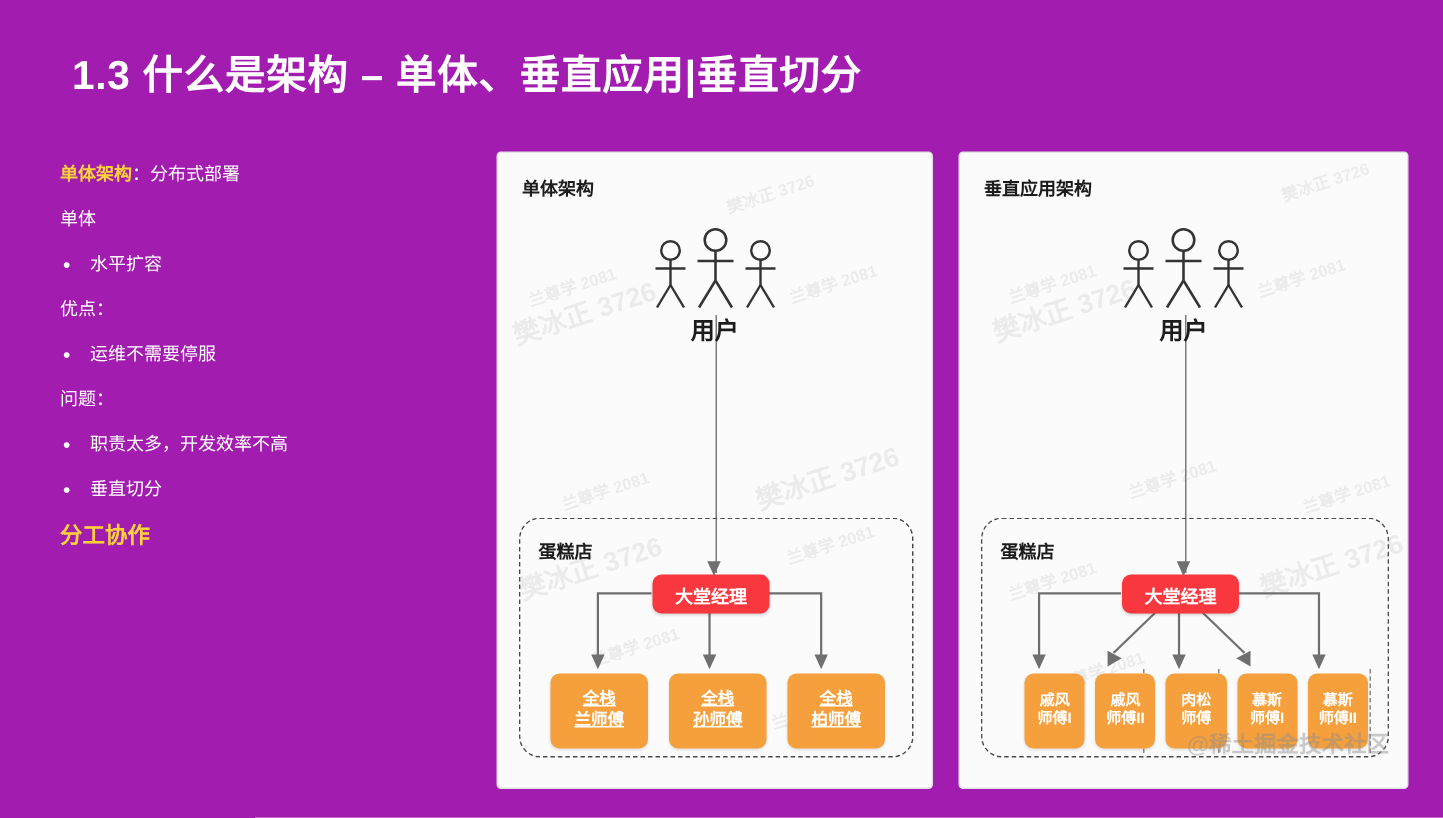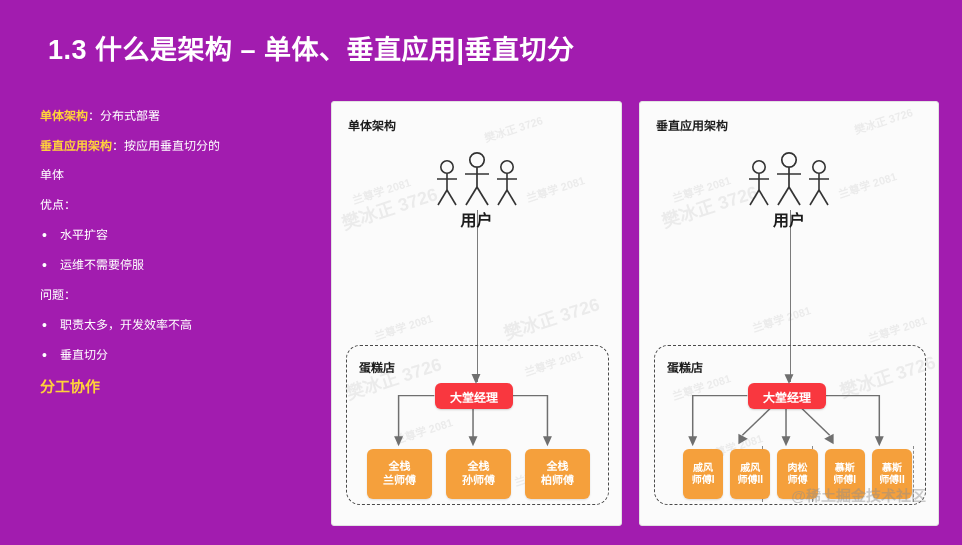--- a/index.html
+++ b/index.html
@@ -114,21 +114,21 @@
   .workers { position: absolute; z-index: 5; display: flex; }
   #workers-mono { left: 20px; top: 103px; width: 224px; gap: 14px; }
   #workers-vert { left: 16px; top: 103px; width: 241px; gap: 7px; padding-left: 12px; }
   .worker {
     background: #F5A03C; border-radius: 6px; color: #ffffff;
     font-weight: bold; text-align: center;
     display: flex; flex-direction: column; align-items: center;
     justify-content: center; line-height: 1.25;
     box-shadow: 0 1px 2px rgba(0,0,0,.12);
   }
-  #workers-mono .worker { width: 65px; height: 50px; font-size: 11px; }
+  #workers-mono .worker { width: 65px; height: 50px; font-size: 11px; text-decoration: underline; }
   #workers-vert .worker { width: 43px; height: 50px; font-size: 10px; }
 
   
   .conn { position: absolute; inset: 0; z-index: 4; pointer-events: none; }
 
   
   .divider {
     position: absolute; width: 0; border-left: 1.5px dashed #8a8a8a; z-index: 4;
   }
 
@@ -145,29 +145,26 @@
 <div id="slide">
 
   <div id="slide-title">1.3  什么是架构 – 单体、垂直应用|垂直切分</div>
 
   <div id="text-column">
 
     <div class="tline">
       <span class="kw">单体架构</span><span>：分布式部署</span>
     </div>
 
-    <div class="tline wrap2">
-      <span class="kw">垂直应用架构</span><span>：按应用垂直切分的</span>
-    </div>
 
     <div class="tline">单体</div>
 
+    <div class="tline bullet">水平扩容</div>
+
     <div class="tline">优点：</div>
-
-    <div class="tline bullet">水平扩容</div>
 
     <div class="tline bullet">运维不需要停服</div>
 
     <div class="tline">问题：</div>
 
     <div class="tline bullet">职责太多，开发效率不高</div>
 
     <div class="tline bullet">垂直切分</div>
 
 

